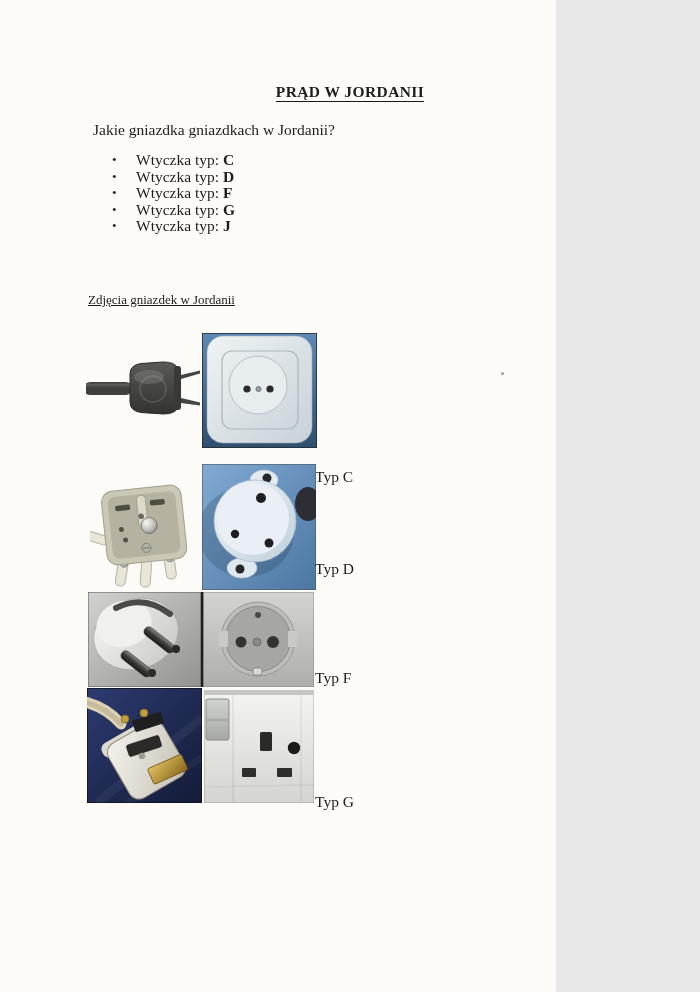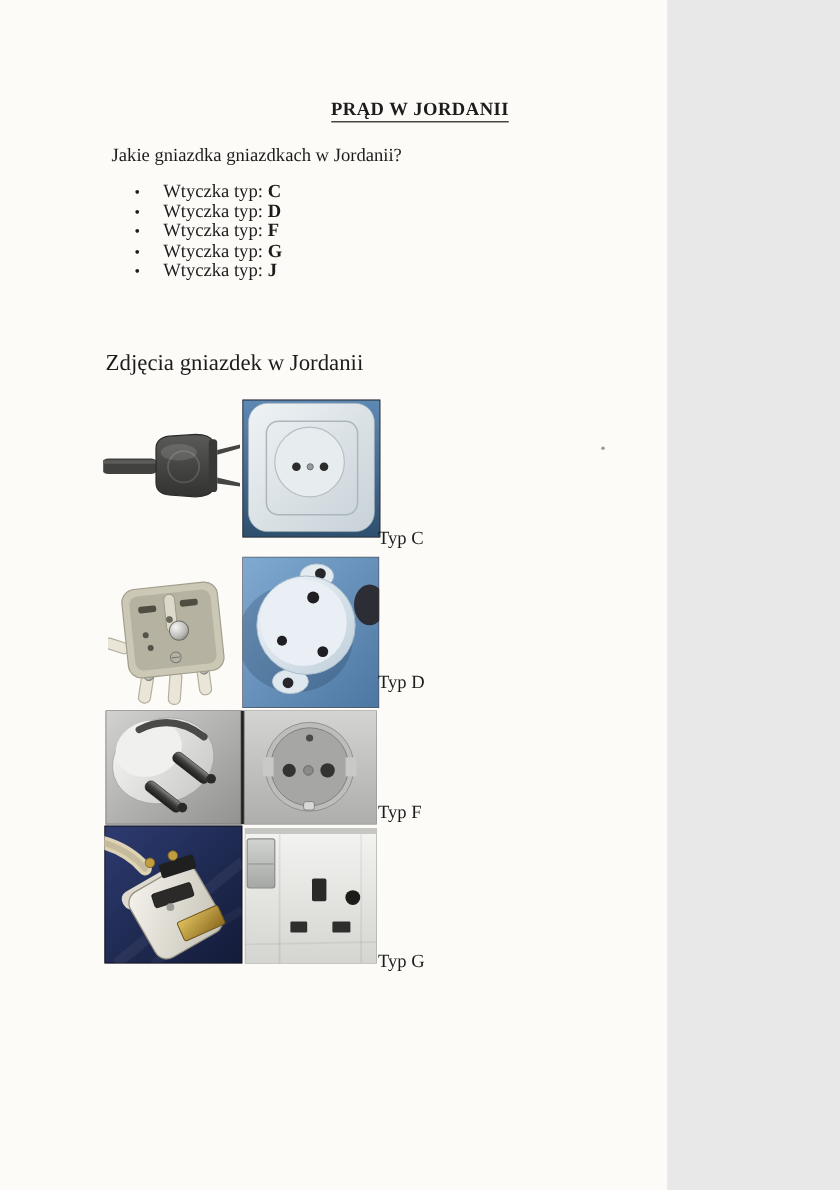--- a/index.html
+++ b/index.html
@@ -16,21 +16,21 @@
     top:83px;left:0;width:700px;text-align:center;
     font-size:15.5px;font-weight:bold;letter-spacing:.4px;
   }
   #doc-title .underlined{border-bottom:1.6px solid #1a1a1a;padding-bottom:1px;}
   #question{top:121px;left:93px;font-size:15.5px;}
   #plug-list{top:152px;left:112px;font-size:15.5px;}
   .plug-item{display:flex;height:16.6px;line-height:16.6px;}
   .plug-item .bullet{width:24px;font-size:13px;}
   .plug-item .type-letter{font-weight:bold;margin-left:4px;}
   #voltage-paragraph{top:236px;left:87px;font-size:15.5px;line-height:16.6px;width:560px;}
-  #photos-caption{top:292px;left:88px;font-size:19px;}
+  #photos-caption{top:292px;left:88px;font-size:13px;text-decoration:underline;}
   .fig-label{font-size:15.5px;}
   .photo{display:block;}
   .speck{border-radius:50%;background:#9a9a9a;}
 </style>
 </head>
 <body>
 
 <div id="page">
 
   <div id="doc-title" class="abs">
@@ -103,21 +103,21 @@
     </defs>
     <rect x="0" y="0" width="115" height="115" fill="url(#cbg)" stroke="#26262a" stroke-width="1.5"></rect>
     <rect x="5" y="3" width="105" height="107" rx="16" fill="url(#cface)" stroke="#9fadb5" stroke-width=".6"></rect>
     <rect x="20" y="18" width="76" height="78" rx="10" fill="none" stroke="#aab6bc" stroke-width="1.2"></rect>
     <circle cx="56" cy="52" r="29" fill="#e7ecef" stroke="#b4bfc5" stroke-width="1"></circle>
     <circle cx="45" cy="56" r="3.6" fill="#2b2b2b"></circle>
     <circle cx="68" cy="56" r="3.6" fill="#2b2b2b"></circle>
     <circle cx="56.5" cy="56" r="2.6" fill="#939da2" stroke="#5c666b" stroke-width=".7"></circle>
   </svg>
 
-  <div class="abs fig-label" style="left:315px;top:440px">Typ C</div>
+  <div class="abs fig-label" style="left:315px;top:468px">Typ C</div>
 
   <svg class="abs photo" style="left:90px;top:472px" width="110" height="118" viewBox="0 0 110 118">
     <defs>
       <radialGradient id="chrome" cx=".35" cy=".3" r=".9">
         <stop offset="0" stop-color="#f5f5f3"></stop>
           <stop offset=".6" stop-color="#b9b9b5"></stop>
           <stop offset="1" stop-color="#6e6e6a"></stop>
       </radialGradient>
     </defs>
 

